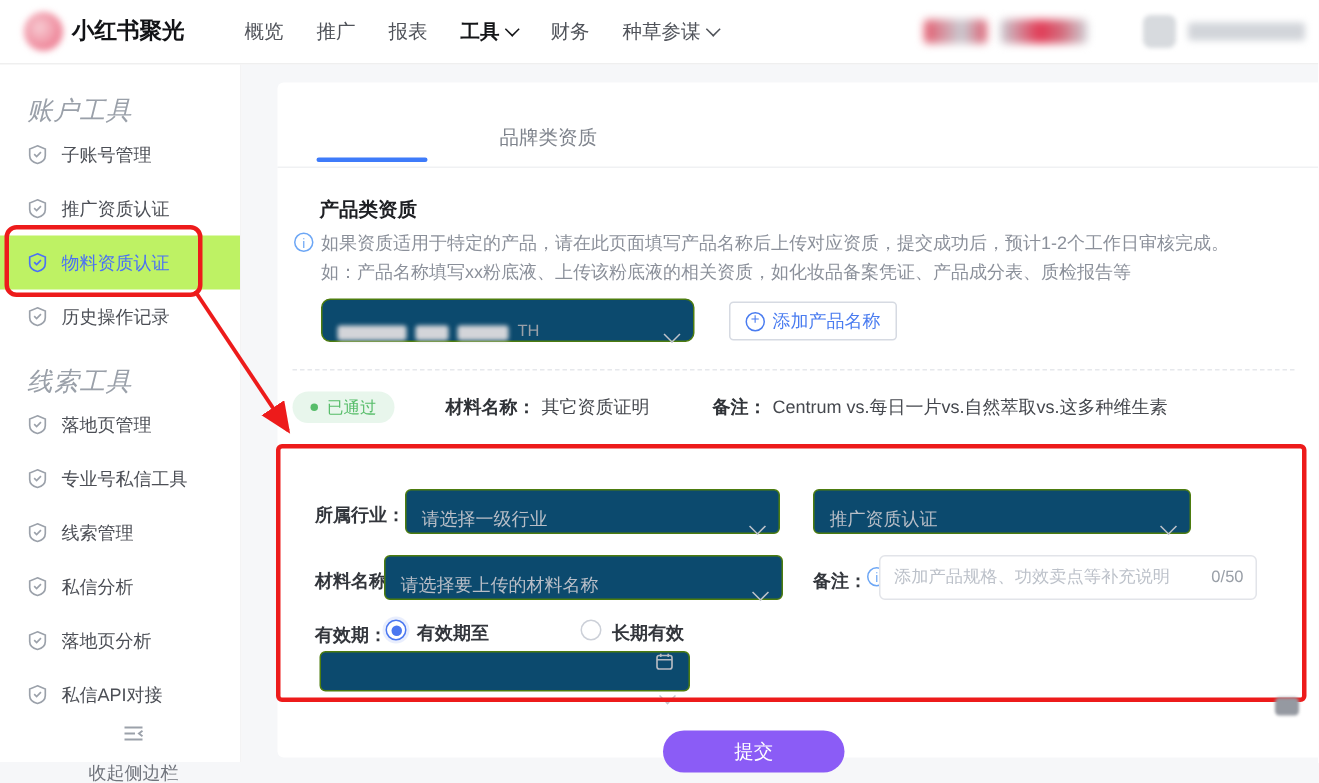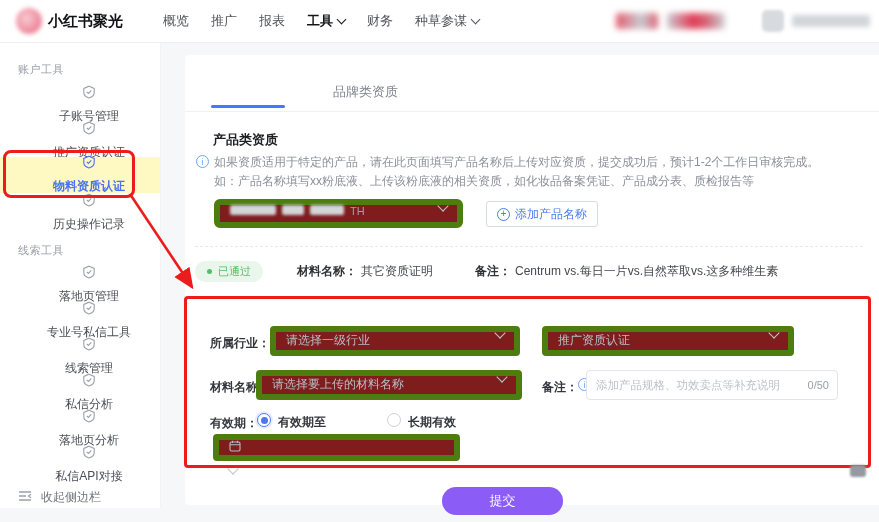--- a/index.html
+++ b/index.html
@@ -21,43 +21,43 @@
               background:linear-gradient(90deg,#e45b6e,#c9ccd2 60%,#de6073);filter:blur(3px);}
   .blur-pink2{position:absolute;left:58px;top:13px;width:58px;height:16px;border-radius:3px;
               background:linear-gradient(90deg,#c9ccd2,#e23a55 45%,#d46b7c 70%,#cfd2d7);filter:blur(3px);}
   .blur-avatar{position:absolute;left:153px;top:10px;width:22px;height:22px;border-radius:5px;
                background:#d7dade;filter:blur(1.5px);}
   .blur-name{position:absolute;left:183px;top:15px;width:78px;height:12px;border-radius:2px;
              background:#d2d5da;filter:blur(2.5px);}
   
   .sidebar{position:absolute;left:0;top:42px;width:160px;height:466px;background:#fff;z-index:2;
            border-right:1px solid #f3f3f4;}
-  .side-title{position:absolute;left:18px;font-size:11px;color:#9aa0a9;letter-spacing:.5px;}
+  .side-title{position:absolute;left:18px;font-size:17px;color:#9aa0a9;letter-spacing:.5px;font-style:italic;}
   .side-item{position:absolute;left:0;width:160px;height:36px;display:flex;align-items:center;
-             padding-left:18px;box-sizing:border-box;gap:9px;font-size:12px;color:#4c4f56;cursor:pointer;flex-direction:column;}
+             padding-left:18px;box-sizing:border-box;gap:9px;font-size:12px;color:#4c4f56;cursor:pointer;}
   .side-item .sicon{color:#9ba1aa;display:inline-flex;}
-  .side-item.selected{background:#fef9c3;color:#4b71f5;font-weight:700;justify-content:center;}
+  .side-item.selected{background:#bef264;color:#4b71f5;font-weight:400;}
   .side-item.selected .sicon{color:#4b71f5;}
   .side-collapse{position:absolute;left:0;top:441px;width:160px;height:28px;display:flex;align-items:center;
-                 padding-left:18px;box-sizing:border-box;gap:9px;font-size:12px;color:#70747c;cursor:pointer;}
+                 padding-left:18px;box-sizing:border-box;gap:9px;font-size:12px;color:#70747c;cursor:pointer;flex-direction:column;}
   
   .card{position:absolute;left:185px;top:55px;right:0;height:450px;background:#fff;
         border-radius:4px 0 0 4px;z-index:1;}
   .tab{position:absolute;top:28px;font-size:13px;cursor:pointer;}
   .tab.active{font-weight:700;color:#1d1f23;margin-top:48px;}
   .tab.inactive{color:#7e838c;}
   .tab-underline{position:absolute;left:26px;top:50px;width:74px;height:3px;border-radius:2px;background:#3e7bfa;}
   .tab-divider{position:absolute;left:0;right:0;top:56px;height:1px;background:#f0f1f3;}
   .notice-line{position:absolute;left:29px;font-size:12px;color:#8b909a;white-space:nowrap;}
   .info-i{width:13px;height:13px;border-radius:50%;border:1px solid #6ca6f5;color:#6ca6f5;
           display:inline-flex;align-items:center;justify-content:center;font-size:9px;font-style:normal;
           box-sizing:border-box;flex:0 0 auto;}
   .notice-icon{position:absolute;left:11px;top:100px;}
-  .sel{position:absolute;border:6px solid #4d7c0f;border-radius:4px;background:#7f1d1d;display:flex;
-       align-items:flex-start;padding:0 10px;box-sizing:border-box;font-size:12px;color:#b9bec7;cursor:pointer;}
+  .sel{position:absolute;border:1px solid #4d7c0f;border-radius:4px;background:#0c4a6e;display:flex;
+       align-items:flex-end;padding:0 10px;box-sizing:border-box;font-size:12px;color:#b9bec7;cursor:pointer;}
   .sel .ph{flex:1;white-space:nowrap;overflow:hidden;}
   .sel-chev{width:7px;height:7px;border-right:1.4px solid #c0c4cb;border-bottom:1.4px solid #c0c4cb;
             transform:rotate(45deg);margin-top:-3px;flex:0 0 auto;}
   .product-sel{left:29px;top:144px;width:249px;height:29px;border-radius:6px;gap:6px;}
   .redact{height:10px;border-radius:2px;background:#d3d5d9;filter:blur(1.5px);}
   .product-sel .vt{font-size:11px;color:#9aa0a8;}
   .add-btn{position:absolute;left:301px;top:146px;height:26px;padding:0 10px;display:flex;align-items:center;
            gap:5px;border:1px solid #d6dae2;border-radius:3px;background:#fff;color:#4a7cf0;font-size:12px;
            cursor:pointer;box-sizing:border-box;}
   .plus-circle{width:13px;height:13px;border:1px solid currentColor;border-radius:50%;display:inline-flex;

